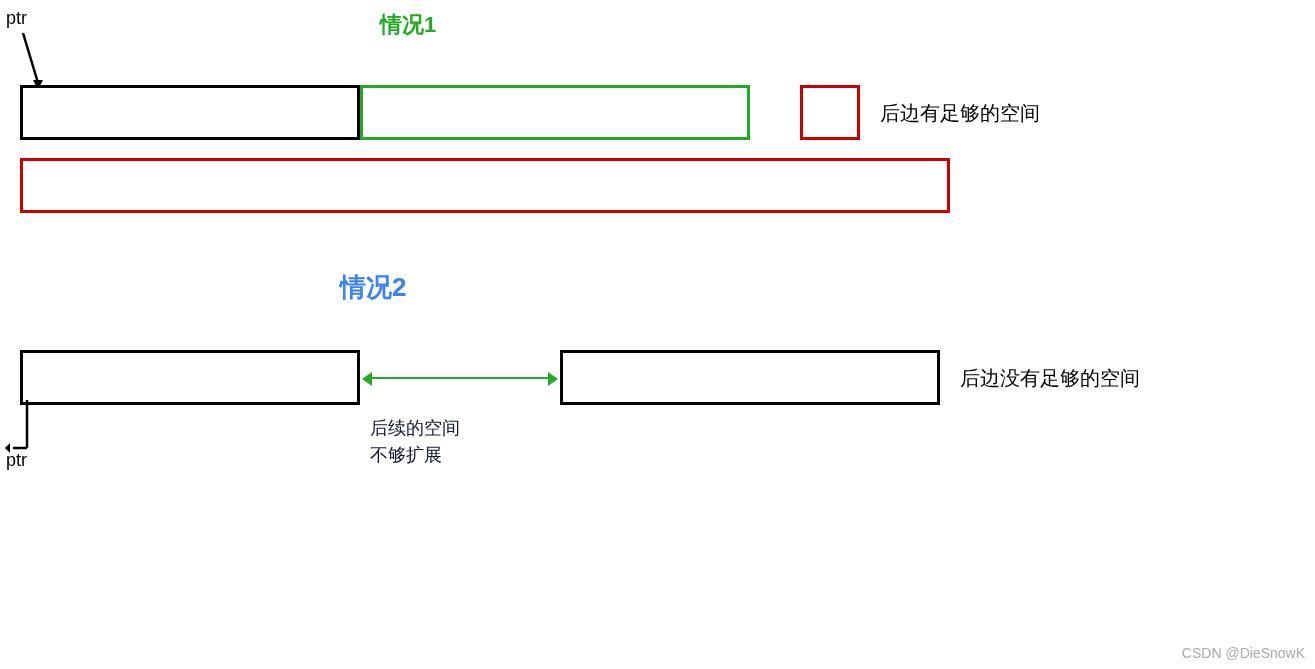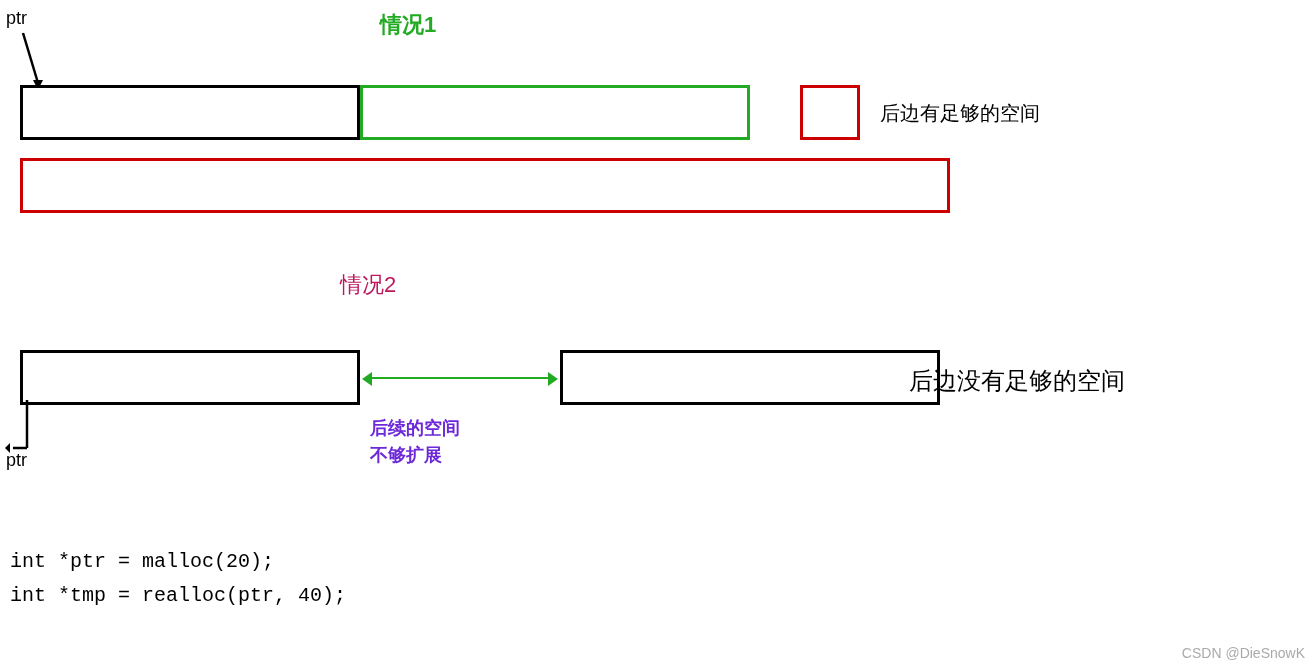--- a/index.html
+++ b/index.html
@@ -90,23 +90,23 @@
       height: 55px;
       border: 3px solid #cc0000;
       background: #fff;
     }
 
     
     .case2-label {
       position: absolute;
       top: 270px;
       left: 340px;
-      color: #be185d;
-      font-size: 22px;
-      font-weight: normal;
+      color: #3b82f6;
+      font-size: 26px;
+      font-weight: bold;
     }
 
     
     .ptr-label-bottom {
       position: absolute;
       top: 450px;
       left: 6px;
       color: #000;
       font-size: 18px;
     }
@@ -171,33 +171,32 @@
       border-top: 7px solid transparent;
       border-bottom: 7px solid transparent;
       border-left: 10px solid #22aa22;
     }
 
     
     .label-not-enough {
       position: absolute;
       top: 415px;
       left: 370px;
-      color: #6d28d9;
+      color: #0f172a;
       font-size: 18px;
       line-height: 1.5;
-      font-weight: bold;
     }
 
     
     .label-no-enough-space {
       position: absolute;
       top: 365px;
-      left: 909px;
-      color: #000;
-      font-size: 24px;
+      left: 960px;
+      color: #000;
+      font-size: 20px;
     }
 
     
     .code-section {
       position: absolute;
       top: 545px;
       left: 10px;
     }
     .code-line {
       font-family: 'Courier New', Courier, monospace;
@@ -259,20 +258,16 @@
     <div class="arrow-right"></div>
   </div>
 
   <div class="label-not-enough">
     <div>后续的空间</div>
     <div>不够扩展</div>
   </div>
 
   <div class="label-no-enough-space">后边没有足够的空间</div>
 
-  <div class="code-section">
-    <div class="code-line">int *ptr = malloc(20);</div>
-    <div class="code-line">int *tmp = realloc(ptr, 40);</div>
-  </div>
 
   <div class="watermark">CSDN @DieSnowK</div>
 
 </div>
 
 </body></html>

